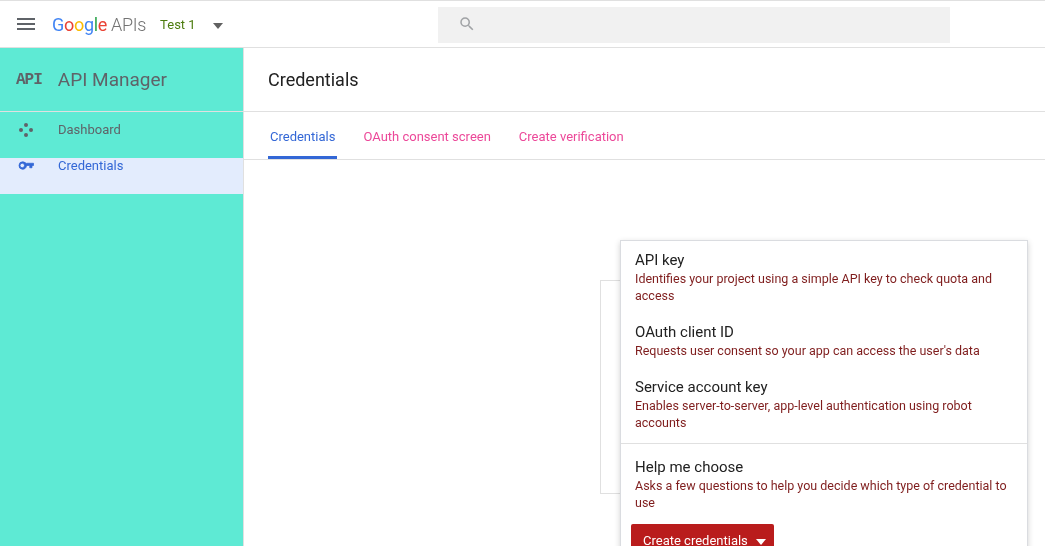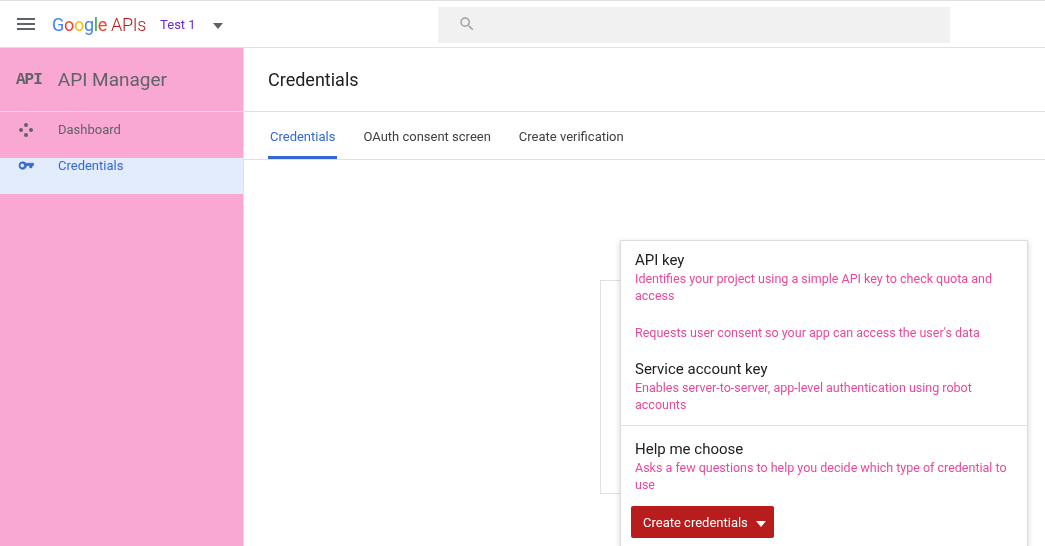--- a/index.html
+++ b/index.html
@@ -29,26 +29,26 @@
   .hamburger {
     width: 24px; height: 24px;
     margin: 0 14px 0 4px;
     cursor: pointer;
   }
   .logo { font-size: 18px; font-weight: 400; letter-spacing: -0.3px; }
   .logo .g-blue   { color:#4285F4; }
   .logo .g-red    { color:#EA4335; }
   .logo .g-yellow { color:#FBBC05; }
   .logo .g-green  { color:#34A853; }
-  .logo .apis     { color:#b91c1c; font-weight: 300; margin-left: 4px; }
+  .logo .apis     { color:#737373; font-weight: 300; margin-left: 4px; }
 
   .project-picker {
     margin-left: 14px;
     font-size: 13px;
-    color: #6d28d9;
+    color: #4d7c0f;
     display: flex;
     align-items: center;
     cursor: pointer;
     gap: 12px;
   }
   .project-picker .caret { margin-left: 5px; }
 
   .searchbox {
     position: absolute;
     left: 438px;
@@ -61,21 +61,21 @@
     padding-left: 20px;
   }
   .searchbox svg { opacity: .55; }
 
   
   .body { display: flex; height: calc(100% - 48px); }
 
   
   .sidebar {
     width: 244px;
-    background: #f9a8d4;
+    background: #5eead4;
     border-right: 1px solid #e0e0e0;
   }
   .sidebar-title-row {
     display: flex;
     align-items: center;
     height: 64px;
     padding: 0 14px;
     border-bottom: 1px solid #e0e0e0;
   }
   .api-monogram {
@@ -120,21 +120,21 @@
 
   .tabs {
     display: flex;
     align-items: flex-end;
     height: 48px;
     padding-left: 24px;
     border-bottom: 1px solid #e0e0e0;
   }
   .tab {
     font-size: 13px;
-    color: #404040;
+    color: #ec4899;
     padding: 0 2px 12px 2px;
     margin-right: 24px;
     cursor: pointer;
     border-bottom: 3px solid transparent;
   }
   .tab.active { color:#3367d6; border-bottom-color:#3367d6; }
 
   
   .bottom-card {
     position: absolute;
@@ -157,21 +157,21 @@
     border: 1px solid #dadce0;
     box-shadow: 0 2px 6px rgba(0,0,0,.18);
     z-index: 5;
     transform: translateX(-244px); 
   }
   
   .main .cred-popup { left: 376px; top: 192px; transform:none; }
 
   .cred-option { padding: 10px 14px 8px 14px; cursor: pointer; }
   .cred-option .opt-title { font-size: 15px; color:#212121; }
-  .cred-option .opt-desc  { font-size: 12.5px; color:#ec4899; margin-top:2px; line-height:1.35; }
+  .cred-option .opt-desc  { font-size: 12.5px; color:#7f1d1d; margin-top:2px; line-height:1.35; }
   .cred-sep { height:1px; background:#e0e0e0; margin: 4px 0; }
 
   .create-btn {
     display: inline-flex;
     align-items: center;
     background:#b91c1c;
     color:#fff;
     font-size:13px;
     height:32px;
     padding: 0 8px 0 12px;
@@ -257,20 +257,21 @@
     </div>
 
     <div class="bottom-card"></div>
 
     <div class="cred-popup">
       <div class="cred-option">
         <div class="opt-title">API key</div>
         <div class="opt-desc">Identifies your project using a simple API key to check quota and access</div>
       </div>
       <div class="cred-option">
+        <div class="opt-title">OAuth client ID</div>
         <div class="opt-desc">Requests user consent so your app can access the user's data</div>
       </div>
       <div class="cred-option">
         <div class="opt-title">Service account key</div>
         <div class="opt-desc">Enables server-to-server, app-level authentication using robot accounts</div>
       </div>
       <div class="cred-sep"></div>
       <div class="cred-option">
         <div class="opt-title">Help me choose</div>
         <div class="opt-desc">Asks a few questions to help you decide which type of credential to use</div>

